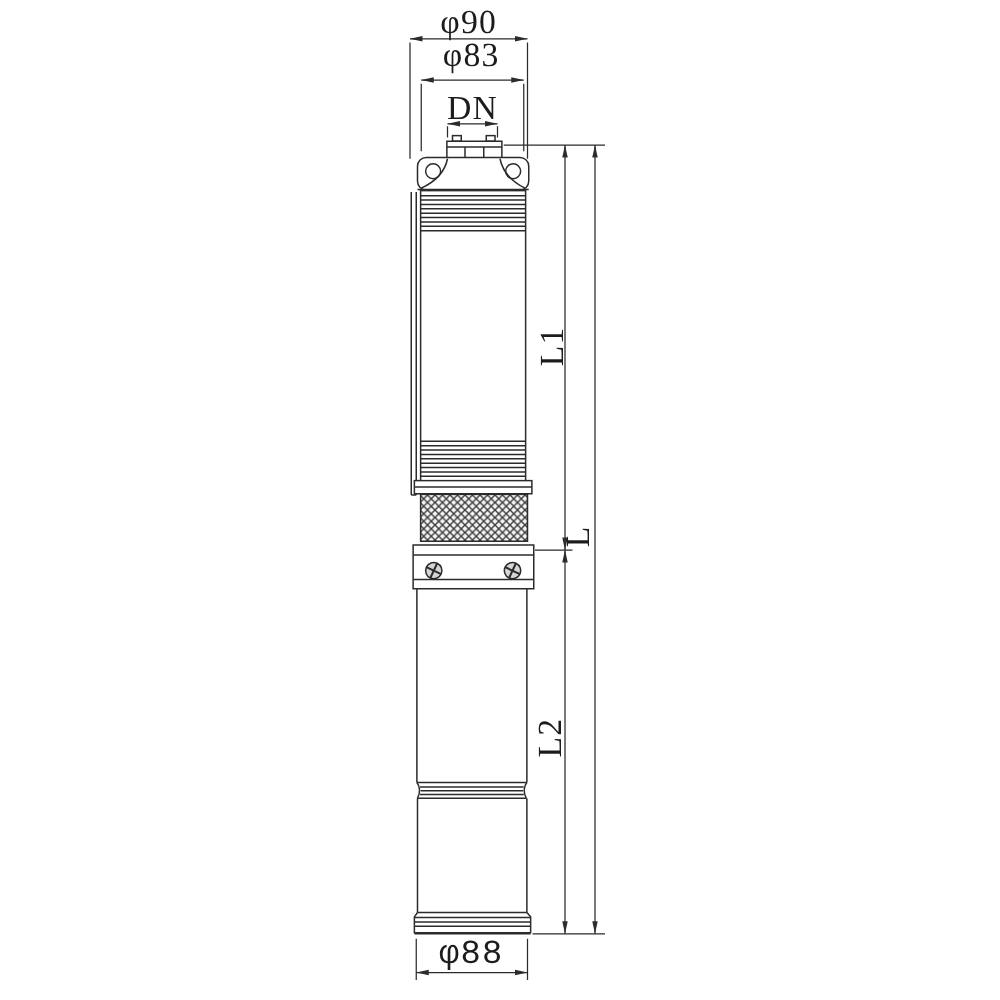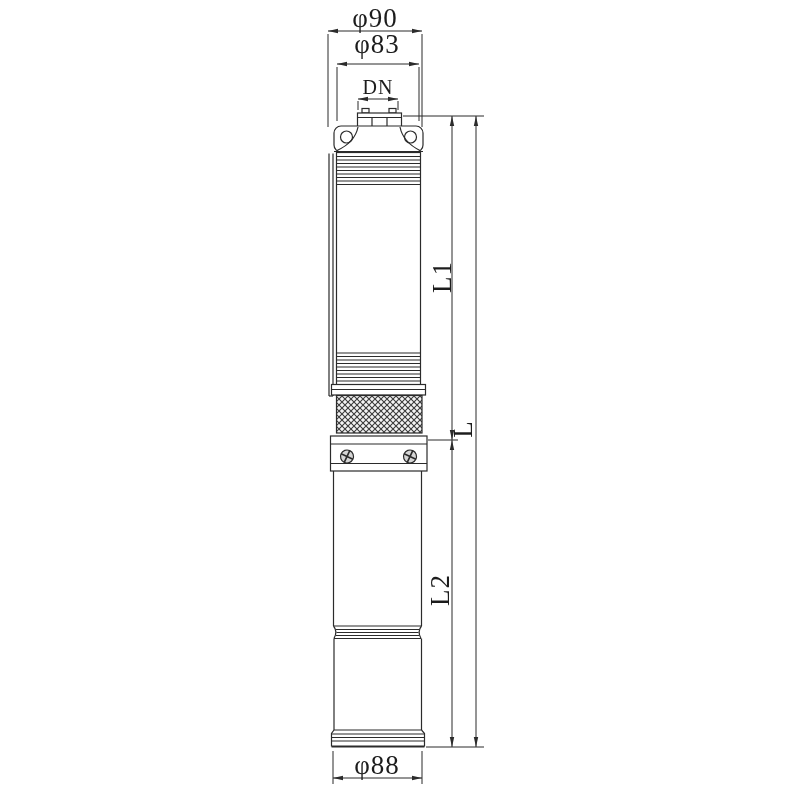--- a/index.html
+++ b/index.html
@@ -3,21 +3,21 @@
 <meta charset="utf-8">
 <style>
   html,body{margin:0;padding:0;background:#ffffff;}
   #stage{position:relative;width:800px;height:800px;background:#ffffff;overflow:hidden;
          font-family:"Liberation Serif","DejaVu Serif",serif;}
   svg{position:absolute;left:0;top:0;}
   .dim-label{position:absolute;color:#1c1c1c;white-space:nowrap;
              transform:translate(-50%,-50%);line-height:1;letter-spacing:1px;}
   .dim-label.rot{transform:translate(-50%,-50%) rotate(-90deg);}
   .sz-big{font-size:27px;}
-  .sz-mid{font-size:20px;}
+  .sz-mid{font-size:27px;}
 </style>
 </head>
 <body>
 
 <div id="stage">
 
   <svg width="800" height="800" viewBox="0 0 800 800">
     <defs>
       <pattern id="mesh" width="6" height="6" patternUnits="userSpaceOnUse">
         <rect width="6" height="6" fill="#f4f4f4"></rect>
@@ -177,14 +177,14 @@
   <div class="dim-label sz-big" style="left:377px;top:44px;">φ83</div>
 
   <div class="dim-label sz-mid" style="left:378px;top:87px;">DN</div>
 
   <div class="dim-label rot sz-big" style="left:442px;top:277px;">L1</div>
 
   <div class="dim-label rot sz-big" style="left:463px;top:429px;">L</div>
 
   <div class="dim-label rot sz-big" style="left:440px;top:590px;">L2</div>
 
-  <div class="dim-label sz-big" style="left:377px;top:765px;">φ88</div>
+  <div class="dim-label sz-big" style="left:377px;top:765px;font-family:Liberation Mono, monospace;">φ88</div>
 </div>
 
 </body></html>

